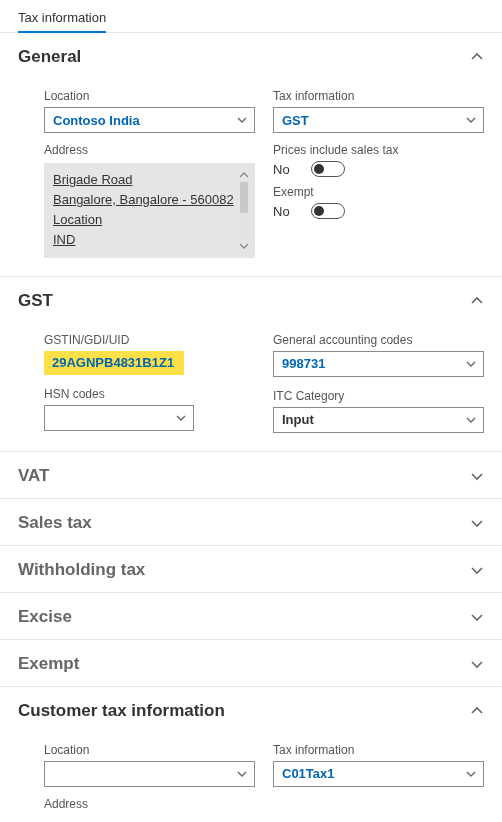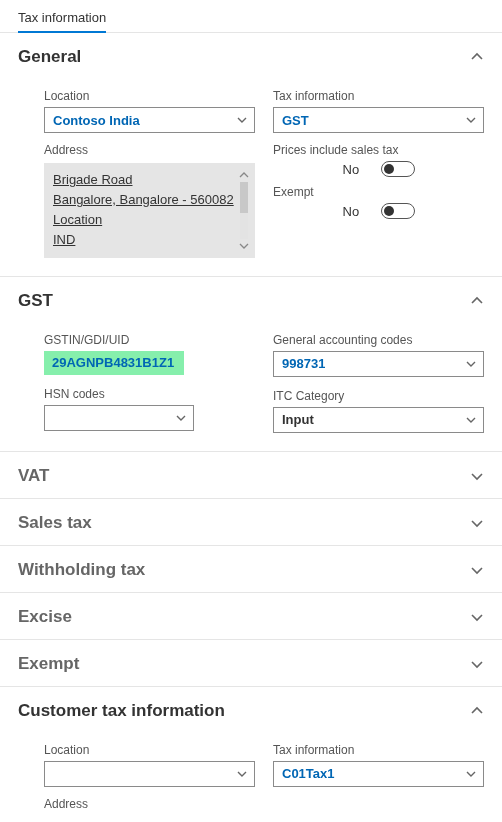--- a/index.html
+++ b/index.html
@@ -11,32 +11,32 @@
   .section-header { display: flex; align-items: center; justify-content: space-between; padding: 14px 18px 12px 18px; cursor: pointer; }
   .section-title { font-size: 17px; font-weight: 700; color: #333; }
   .section-title.muted { color: #666; }
   .chevron svg { width: 14px; height: 14px; display: block; }
   .chevron .stroke { stroke: #666; stroke-width: 1.6; fill: none; }
   .section-body { padding: 4px 18px 18px 44px; }
   .row { display: flex; gap: 18px; }
   .col { flex: 1 1 0; min-width: 0; }
   .field-label { font-size: 12px; color: #555; margin-bottom: 4px; margin-top: 6px; }
   .select { position: relative; border: 1px solid #8a8a8a; height: 26px; display: flex; align-items: center; padding: 0 26px 0 8px; background: #fff; }
-  .select.readonly { border: none; background: #86efac; height: 24px; padding-right: 8px; }
+  .select.readonly { border: none; background: #fde047; height: 24px; padding-right: 8px; }
   .select .value { color: #0066b4; font-size: 13px; white-space: nowrap; overflow: hidden; text-overflow: ellipsis; font-weight: bold; }
   .select .value.plain { color: #333; }
   .select .caret { position: absolute; right: 6px; top: 50%; transform: translateY(-50%); }
   .select .caret svg { width: 12px; height: 12px; display: block; }
   .address-box { margin-top: 6px; border: 1px solid transparent; background: #e5e5e5; position: relative; padding: 6px 18px 6px 8px; line-height: 1.55; color: #333; text-decoration: underline; }
   .address-box .line { font-size: 13px; }
   .addr-scroll { position: absolute; right: 4px; top: 6px; bottom: 6px; width: 12px; display: flex; flex-direction: column; align-items: center; justify-content: space-between; }
   .addr-scroll svg { width: 10px; height: 10px; display: block; }
   .addr-scroll .track { flex: 1; width: 8px; margin: 2px 0; background: #e3e3e3; position: relative; }
   .addr-scroll .thumb { position: absolute; left: 0; right: 0; top: 0; height: 55%; background: #c8c8c8; }
-  .toggle-row { display: flex; align-items: center; gap: 12px; margin-bottom: 8px; justify-content: center; }
+  .toggle-row { display: flex; align-items: center; gap: 12px; margin-bottom: 8px; }
   .toggle-value { font-size: 13px; color: #333; width: 26px; }
   .toggle { width: 34px; height: 16px; border: 1px solid #555; border-radius: 10px; position: relative; background: #fff; }
   .toggle .knob { position: absolute; left: 2px; top: 2px; width: 10px; height: 10px; border-radius: 50%; background: #333; }
 </style>
 </head>
 <body>
 
 <div class="tab-bar">
   <span class="tab">Tax information</span>
 </div>

